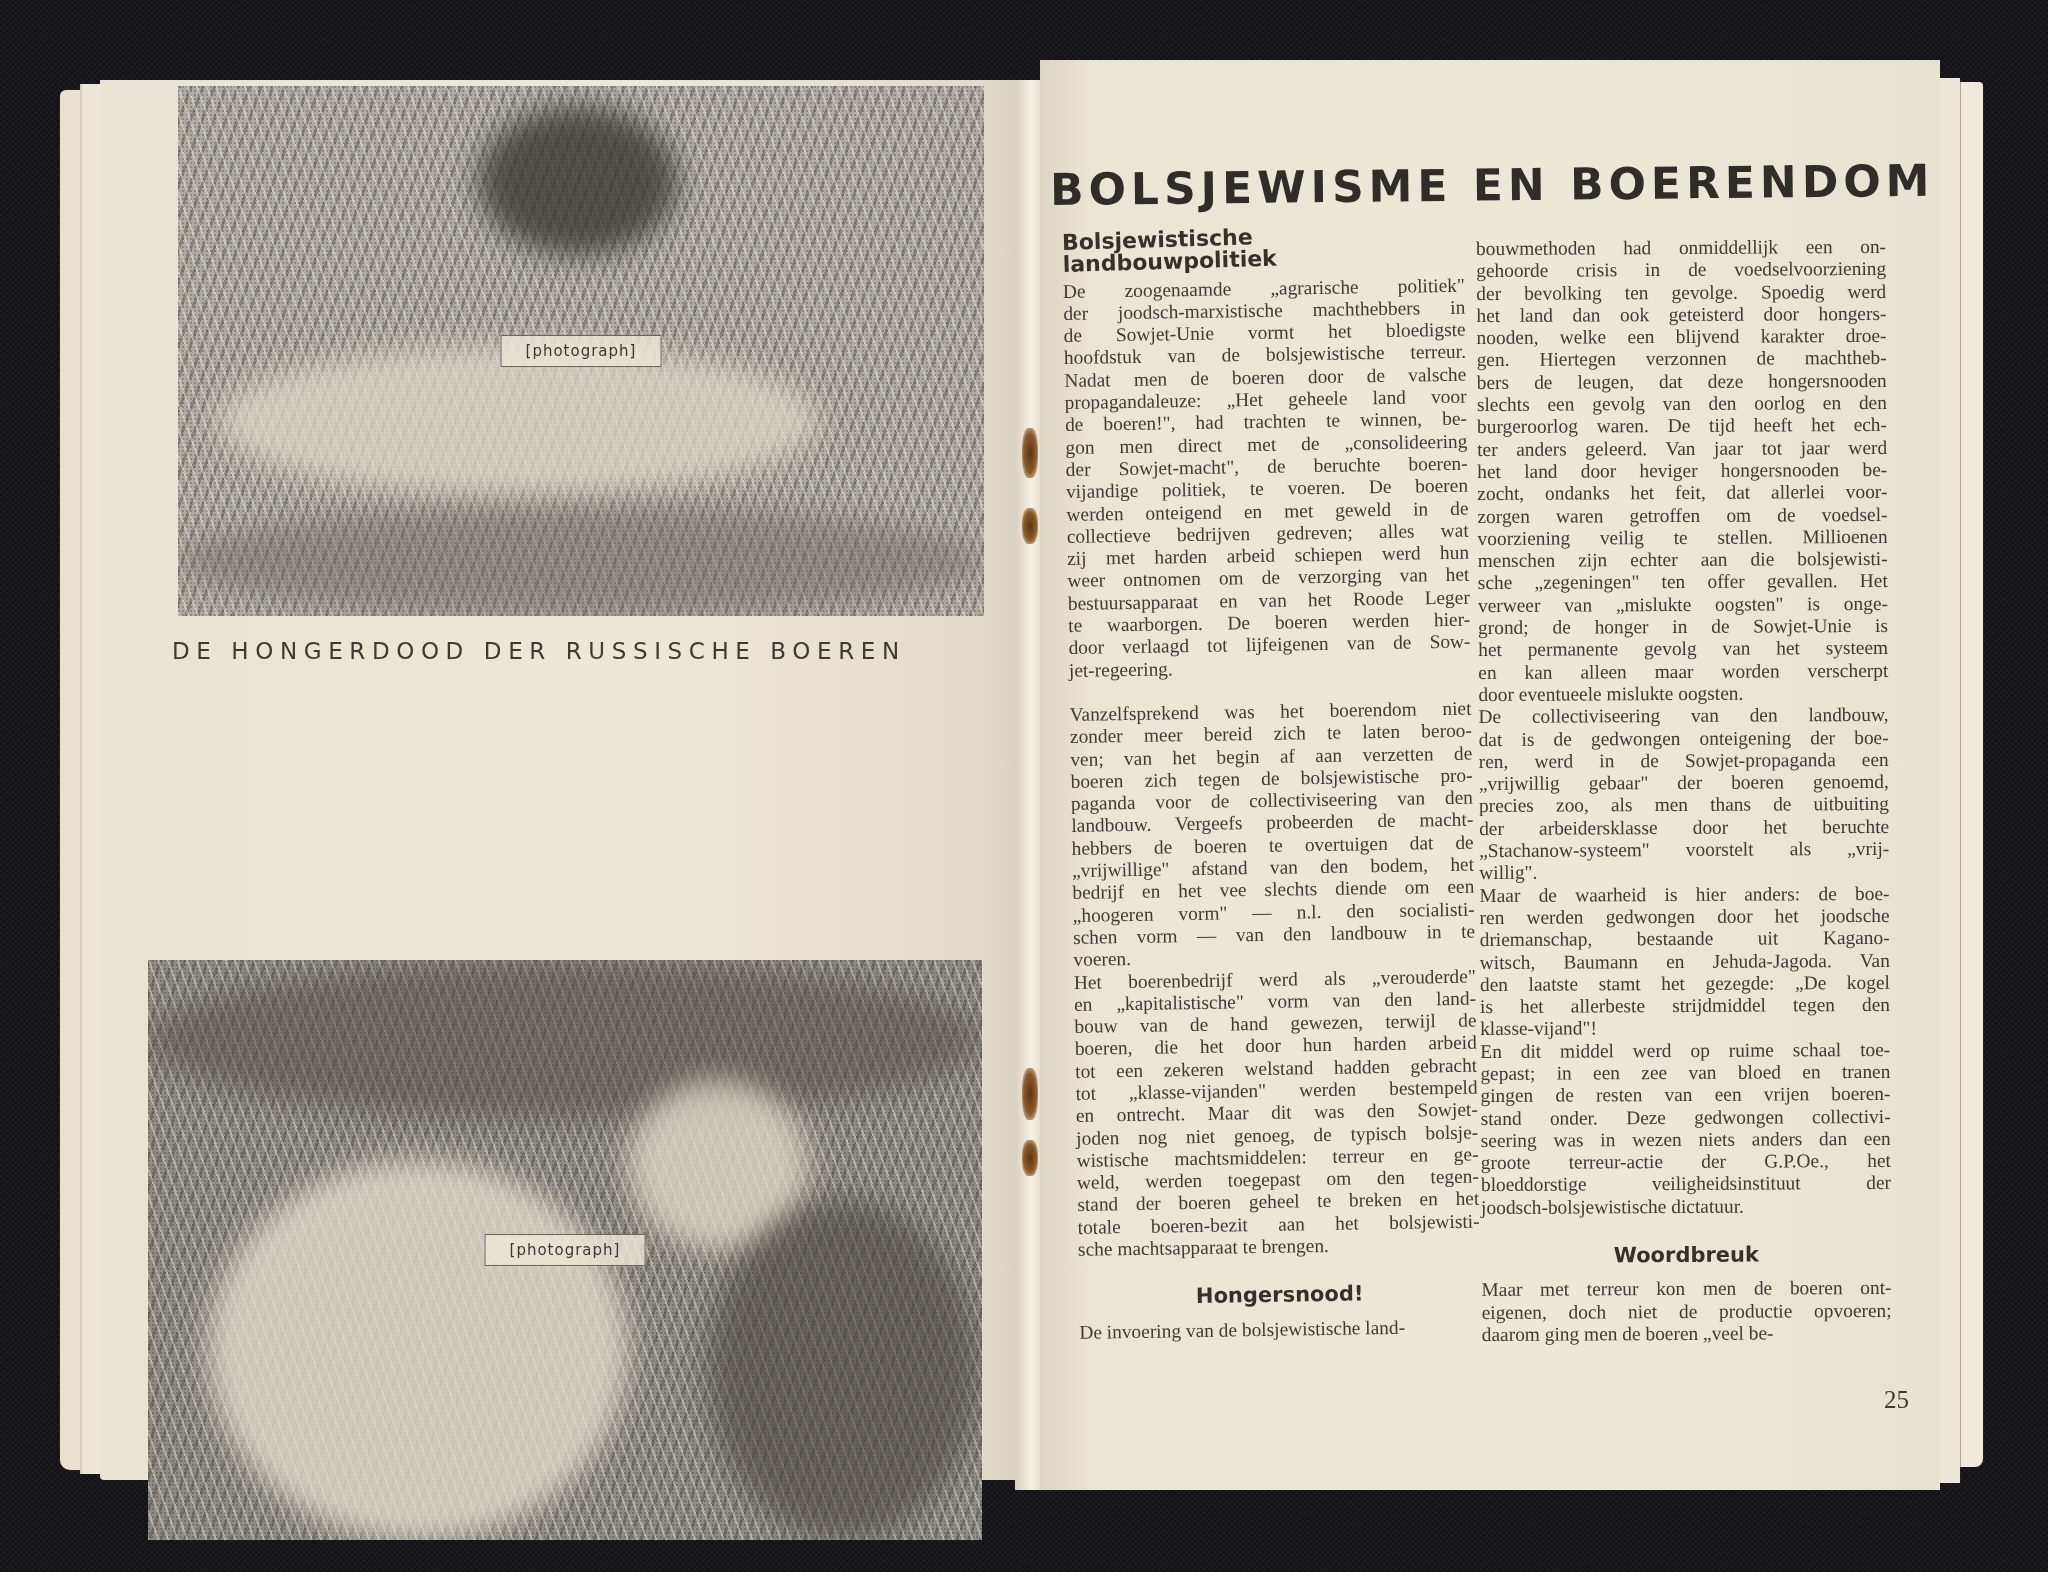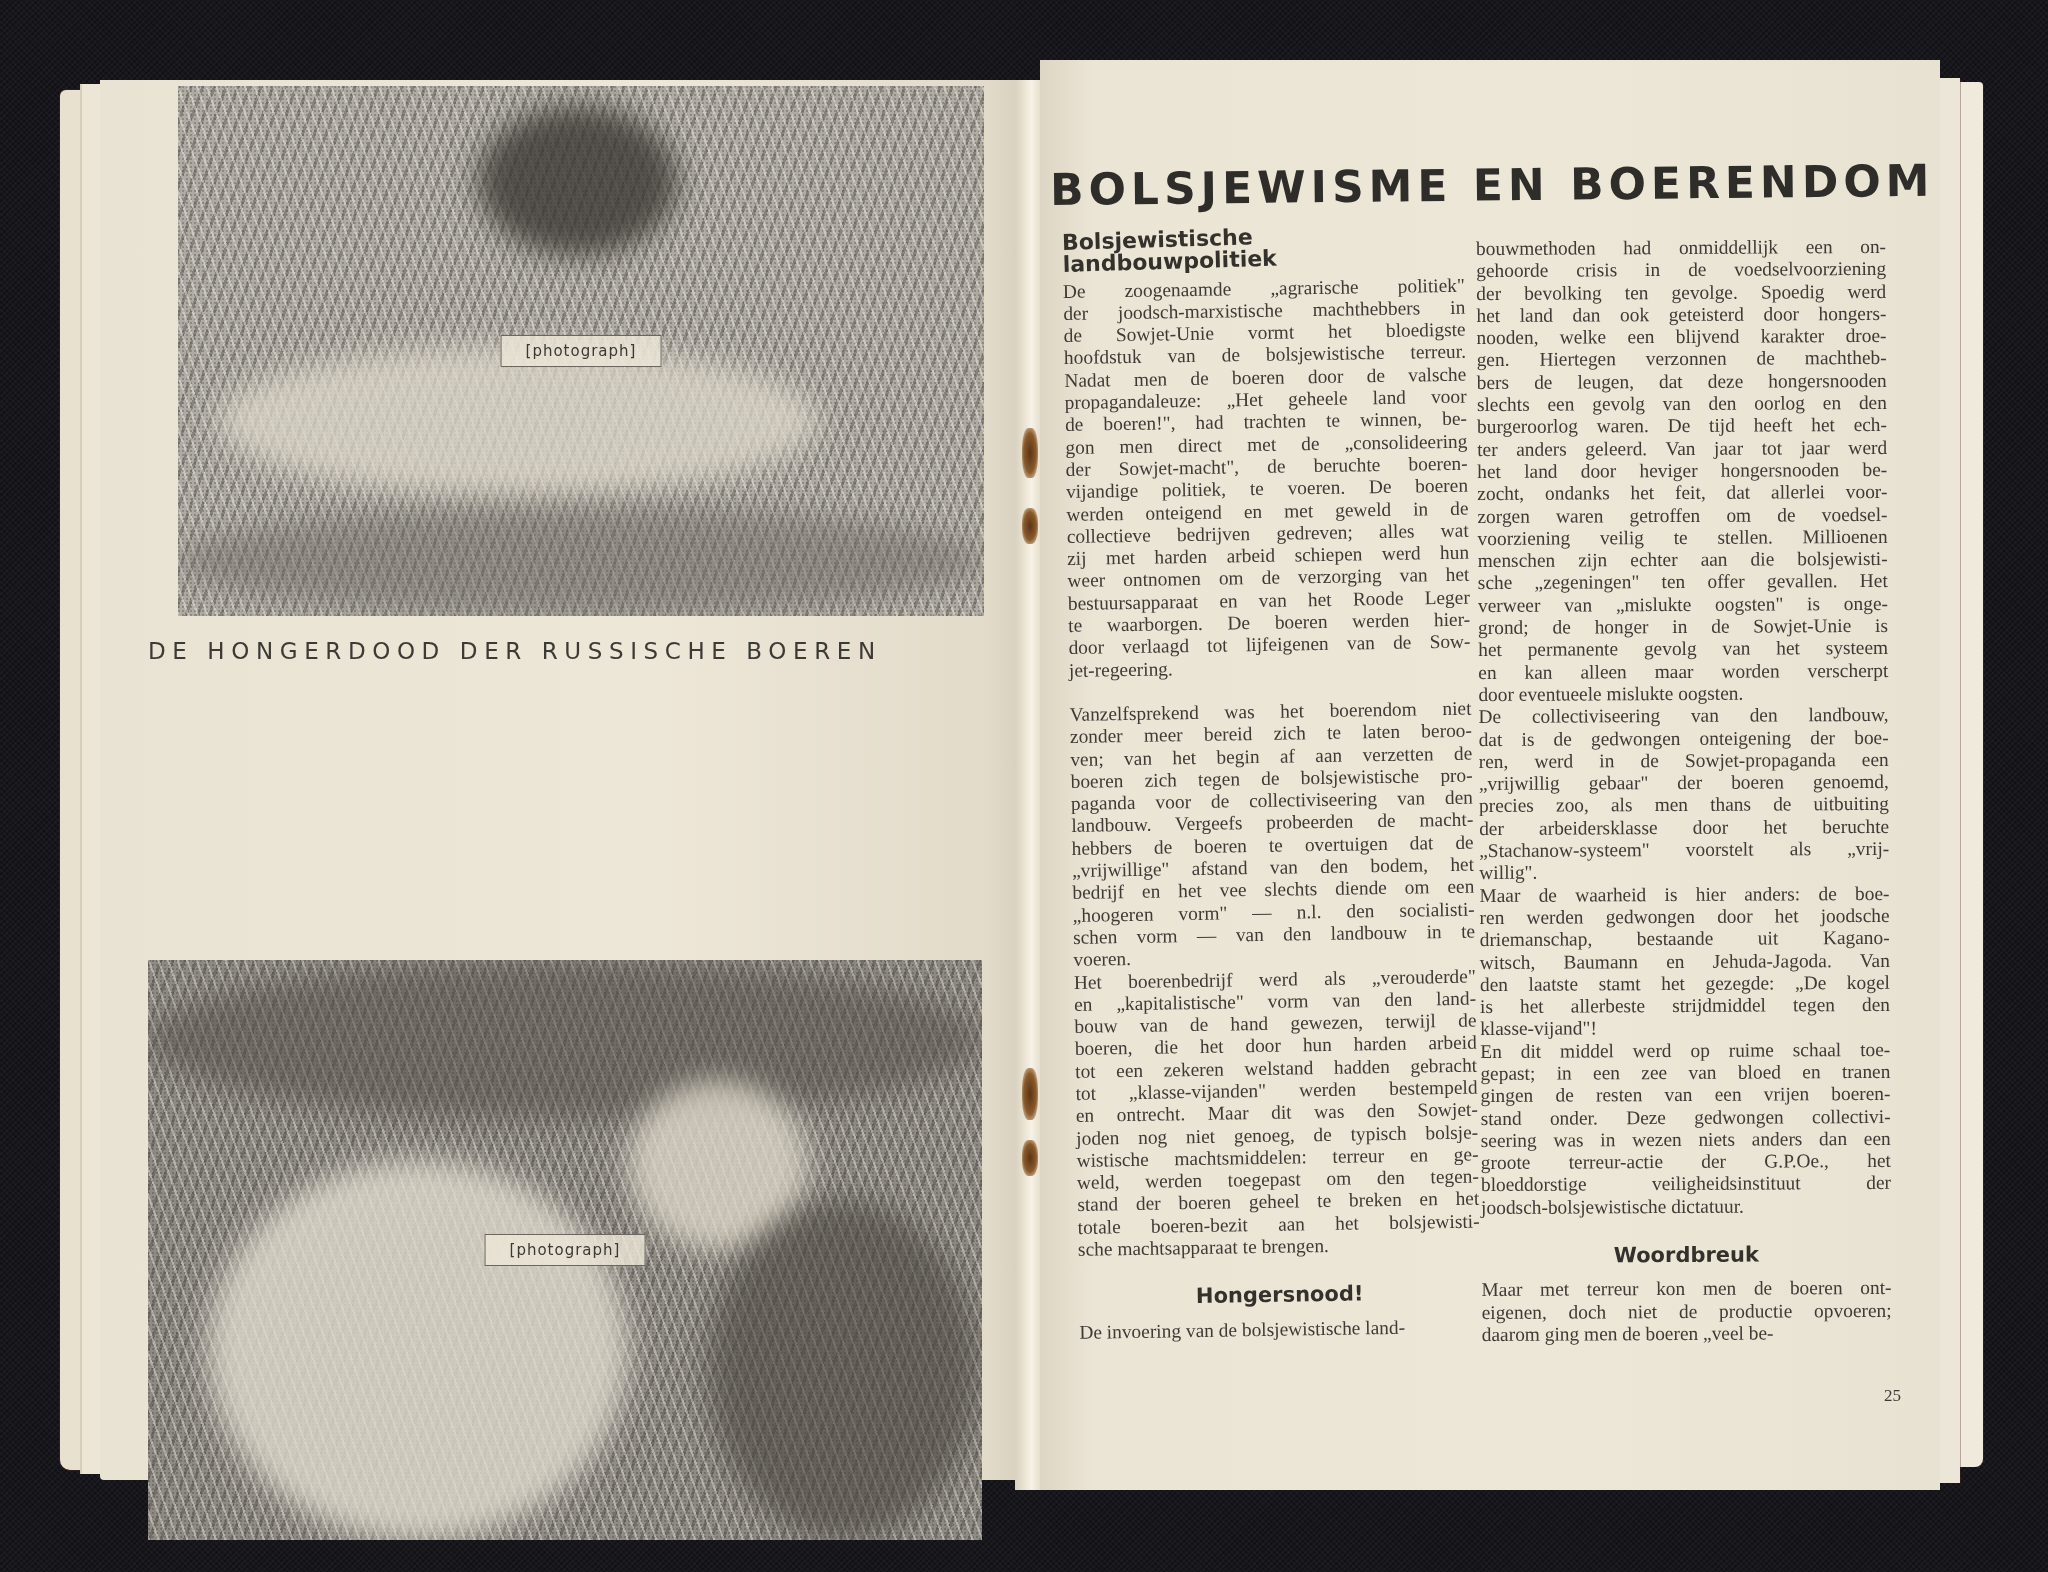--- a/index.html
+++ b/index.html
@@ -37,39 +37,39 @@
       radial-gradient(circle at 1px 1px, rgba(40,40,40,0.25) 1px, transparent 1.2px);
     background-size: auto, auto, 4px 4px; }
   .photo-1 { left: 178px; top: 86px; width: 806px; height: 530px; background-color: #b0aba2; }
   .photo-2 { left: 148px; top: 960px; width: 834px; height: 580px; background-color: #8f8a82; }
   .photo .blob { position: absolute; border-radius: 50%; filter: blur(14px); }
   .photo-label { position: absolute; left: 50%; top: 50%; transform: translate(-50%,-50%);
     font-family: "DejaVu Sans", sans-serif; font-size: 15px; color: #3a3835; background: rgba(236,230,215,0.82);
     padding: 6px 24px; border: 1px solid #6b675f; letter-spacing: 1px; }
 
   .caption { position: absolute; font-family: "DejaVu Sans", sans-serif; color: #3d3a36; white-space: nowrap; }
-  .caption-1 { left: 148px; top: 638px; font-size: 23px; letter-spacing: 6.6px; }
+  .caption-1 { left: 172px; top: 638px; font-size: 23px; letter-spacing: 6.6px; }
   .caption-2 { left: 153px; top: 920px; font-size: 23px; letter-spacing: 2.2px; }
 
   .title { position: absolute; left: 1050px; top: 164px; font-family: "DejaVu Sans", sans-serif; font-size: 44px; font-weight: bold;
     letter-spacing: 5px; color: #2f2d2a; transform: rotate(-0.6deg); transform-origin: left; white-space: nowrap; }
 
   .col { position: absolute; font-family: "Liberation Serif", serif; font-size: 19.4px; line-height: 22.3px; color: #3e3a35; }
   .col-1 { left: 1062px; top: 232px; width: 402px; }
   .col-2 { left: 1476px; top: 238px; width: 410px; }
   .col p { margin: 0; text-align: justify; text-align-last: left; }
   .col .ln { display: block; text-align: justify; text-align-last: justify; white-space: nowrap; }
   .col .ln.last { text-align-last: left; }
   .col .gap { height: 22px; }
   .subhead { font-family: "DejaVu Sans", sans-serif; font-weight: bold; color: #34312d; font-size: 21px; margin: 0; }
   .subhead.first { font-size: 22px; margin: 0 0 4px 0; transform: rotate(-0.8deg); transform-origin: left; }
   .subhead.center { text-align: center; margin: 26px 0 12px 0; }
   .col-1 { transform: rotate(-0.9deg); transform-origin: left top; }
   .col-2 { transform: rotate(-0.3deg); transform-origin: left top; }
-  .page-num { position: absolute; left: 1884px; top: 1386px; font-family: "Liberation Serif", serif; font-size: 17px; color: #3e3a35; }
+  .page-num { position: absolute; left: 1884px; top: 1386px; font-family: "Liberation Serif", serif; font-size: 25px; color: #3e3a35; }
 </style>
 </head>
 <body>
 
 <div class="book">
   <div class="leaf-left-1"></div>
   <div class="leaf-left-2"></div>
   <div class="leaf-right-2"></div>
   <div class="leaf-right-1"></div>
 

